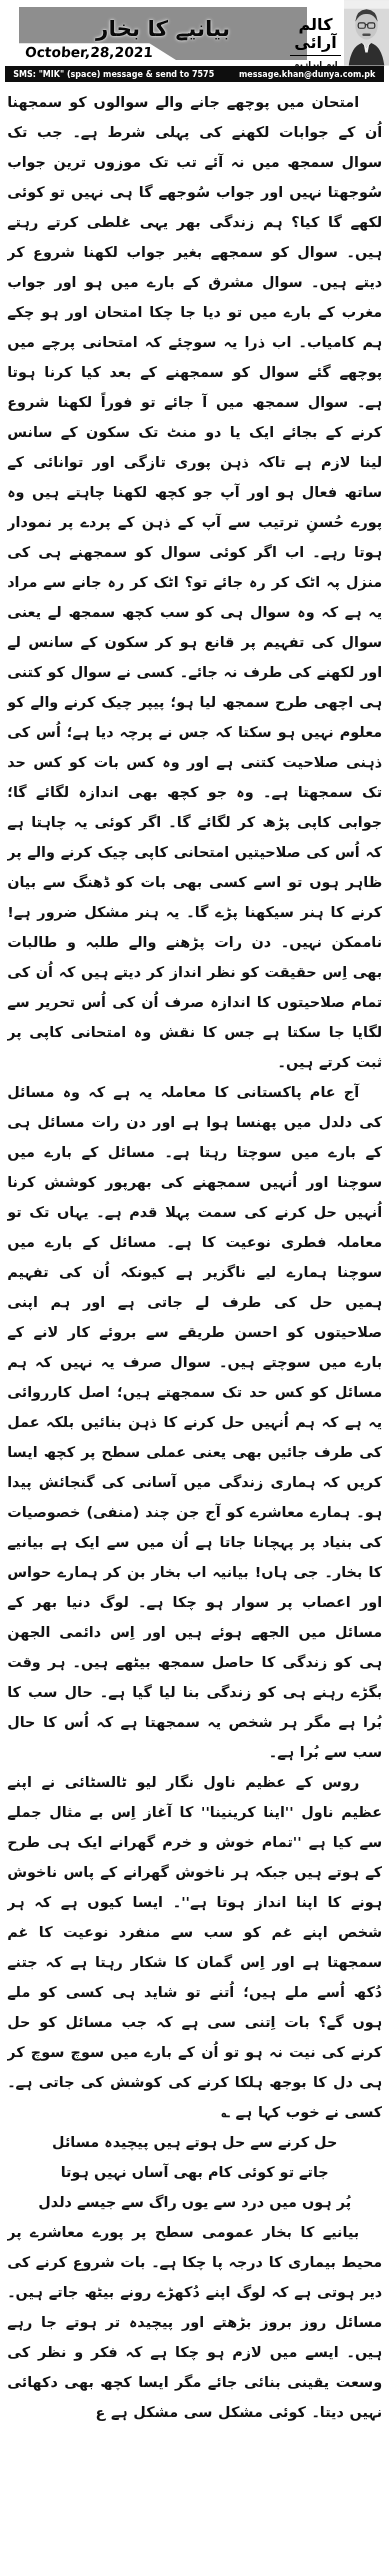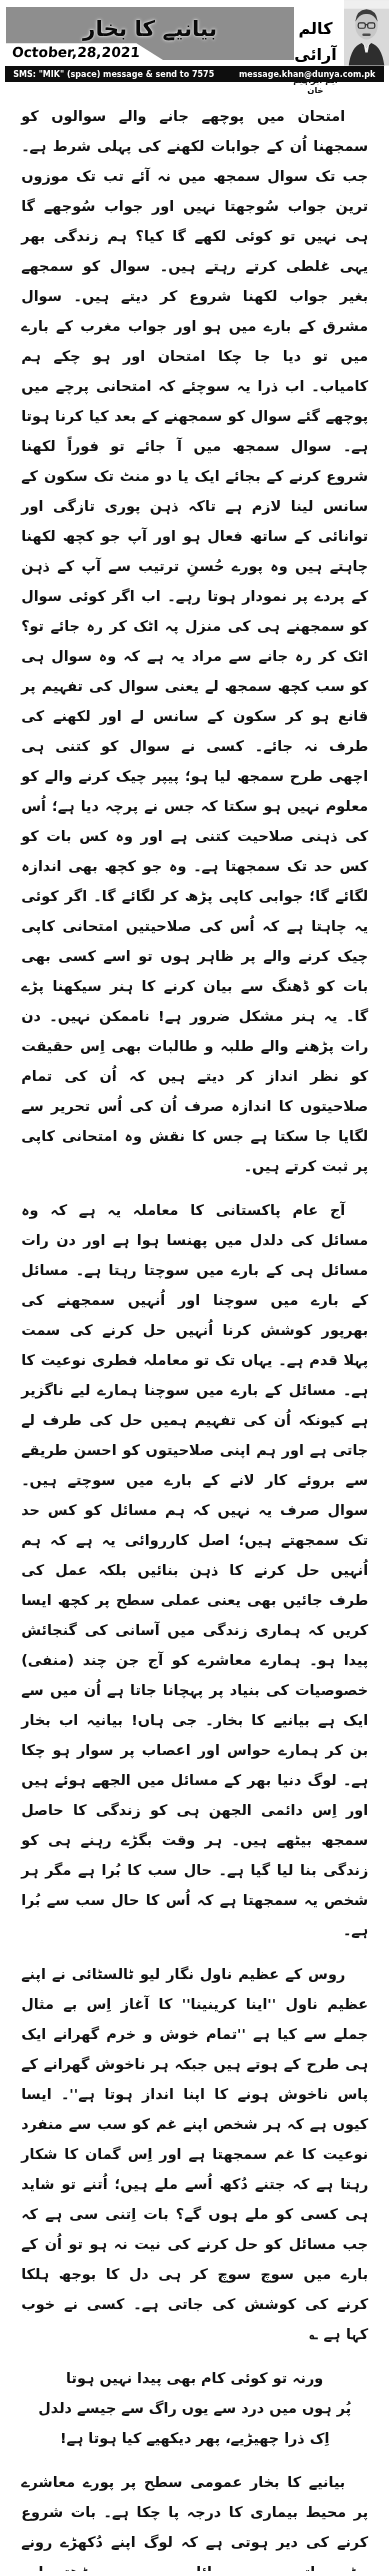--- a/index.html
+++ b/index.html
@@ -11,21 +11,21 @@
   *{box-sizing:border-box;}
   html,body{margin:0;padding:0;}
   body{
     width:389px;height:2576px;position:relative;overflow:hidden;
     background:var(--page-white);
     font-family:"DejaVu Sans",sans-serif;
   }
   
   .header{position:absolute;top:0;left:0;width:389px;height:84px;}
   .banner{
-    position:absolute;left:6px;top:7.2px;width:288px;height:53px;
+    position:absolute;left:19px;top:7.2px;width:288px;height:53px;
     background:var(--banner-gray);
     padding-left:41px;
   }
   .article-title{
     position:absolute;left:0;top:8.4px;width:100%;
     text-align:center;direction:rtl;
     font-size:21.5px;font-weight:bold;color:#0a0a0a;
     text-shadow:0 0 3.6px rgba(255,255,255,.9),0 0 1.2px rgba(255,255,255,.9);
   }
   .datebox{
@@ -34,40 +34,40 @@
     clip-path:polygon(0 0,82% 0,100% 100%,0 100%);
     display:flex;align-items:center;
   }
   .datebox span{
     font-size:13.8px;font-weight:bold;color:#000;
     padding-left:6px;letter-spacing:0px;transform:skewX(-4deg);
   }
   .logo-block{position:absolute;left:288px;top:15.6px;width:55px;text-align:center;}
   .column-logo{
     direction:rtl;font-size:16px;font-weight:bold;color:#000;
-    line-height:26px;
+    line-height:18px;
   }
   .logo-divider{height:1.2px;background:#000;margin:3.6px 2.4px 2.4px 2.4px;}
   .author-name{direction:rtl;font-size:8.4px;font-weight:bold;color:#111;}
   .photo{position:absolute;left:344px;top:0;width:45px;height:66px;}
   .blackbar{
     position:absolute;left:4.8px;top:66px;width:379px;height:16px;
     background:var(--bar-black);color:#fff;
     display:flex;justify-content:space-between;align-items:center;
     padding:0 8.4px;font-size:8px;font-weight:bold;
   }
   
   .article-body{
     position:absolute;top:87px;left:7.2px;width:375px;height:2484px;
     overflow:hidden;direction:rtl;
     color:var(--text-black);
     font-size:14.4px;font-weight:bold;line-height:30px;
   }
   .para{
-    margin:14px;text-align:justify;text-indent:23px;
+    margin:0;text-align:justify;text-indent:23px;
     word-spacing:0.6px;
   }
   .verse{
     text-align:center;margin:0;
   }
 </style>
 </head>
 <body>
 
 <div class="header">
@@ -102,18 +102,18 @@
   <div class="blackbar">
     <span>SMS: "MIK" (space) message &amp; send to 7575</span>
     <span>message.khan@dunya.com.pk</span>
   </div>
 </div>
 
 <div class="article-body">
     <p class="para">امتحان میں پوچھے جانے والے سوالوں کو سمجھنا اُن کے جوابات لکھنے کی پہلی شرط ہے۔ جب تک سوال سمجھ میں نہ آئے تب تک موزوں ترین جواب سُوجھتا نہیں اور جواب سُوجھے گا ہی نہیں تو کوئی لکھے گا کیا؟ ہم زندگی بھر یہی غلطی کرتے رہتے ہیں۔ سوال کو سمجھے بغیر جواب لکھنا شروع کر دیتے ہیں۔ سوال مشرق کے بارے میں ہو اور جواب مغرب کے بارے میں تو دیا جا چکا امتحان اور ہو چکے ہم کامیاب۔ اب ذرا یہ سوچئے کہ امتحانی پرچے میں پوچھے گئے سوال کو سمجھنے کے بعد کیا کرنا ہوتا ہے۔ سوال سمجھ میں آ جائے تو فوراً لکھنا شروع کرنے کے بجائے ایک یا دو منٹ تک سکون کے سانس لینا لازم ہے تاکہ ذہن پوری تازگی اور توانائی کے ساتھ فعال ہو اور آپ جو کچھ لکھنا چاہتے ہیں وہ پورے حُسنِ ترتیب سے آپ کے ذہن کے پردے پر نمودار ہوتا رہے۔ اب اگر کوئی سوال کو سمجھنے ہی کی منزل پہ اٹک کر رہ جائے تو؟ اٹک کر رہ جانے سے مراد یہ ہے کہ وہ سوال ہی کو سب کچھ سمجھ لے یعنی سوال کی تفہیم پر قانع ہو کر سکون کے سانس لے اور لکھنے کی طرف نہ جائے۔ کسی نے سوال کو کتنی ہی اچھی طرح سمجھ لیا ہو؛ پیپر چیک کرنے والے کو معلوم نہیں ہو سکتا کہ جس نے پرچہ دیا ہے؛ اُس کی ذہنی صلاحیت کتنی ہے اور وہ کس بات کو کس حد تک سمجھتا ہے۔ وہ جو کچھ بھی اندازہ لگائے گا؛ جوابی کاپی پڑھ کر لگائے گا۔ اگر کوئی یہ چاہتا ہے کہ اُس کی صلاحیتیں امتحانی کاپی چیک کرنے والے پر ظاہر ہوں تو اسے کسی بھی بات کو ڈھنگ سے بیان کرنے کا ہنر سیکھنا پڑے گا۔ یہ ہنر مشکل ضرور ہے! ناممکن نہیں۔ دن رات پڑھنے والے طلبہ و طالبات بھی اِس حقیقت کو نظر انداز کر دیتے ہیں کہ اُن کی تمام صلاحیتوں کا اندازہ صرف اُن کی اُس تحریر سے لگایا جا سکتا ہے جس کا نقش وہ امتحانی کاپی پر ثبت کرتے ہیں۔</p>
     <p class="para">آج عام پاکستانی کا معاملہ یہ ہے کہ وہ مسائل کی دلدل میں پھنسا ہوا ہے اور دن رات مسائل ہی کے بارے میں سوچتا رہتا ہے۔ مسائل کے بارے میں سوچنا اور اُنہیں سمجھنے کی بھرپور کوشش کرنا اُنہیں حل کرنے کی سمت پہلا قدم ہے۔ یہاں تک تو معاملہ فطری نوعیت کا ہے۔ مسائل کے بارے میں سوچنا ہمارے لیے ناگزیر ہے کیونکہ اُن کی تفہیم ہمیں حل کی طرف لے جاتی ہے اور ہم اپنی صلاحیتوں کو احسن طریقے سے بروئے کار لانے کے بارے میں سوچتے ہیں۔ سوال صرف یہ نہیں کہ ہم مسائل کو کس حد تک سمجھتے ہیں؛ اصل کارروائی یہ ہے کہ ہم اُنہیں حل کرنے کا ذہن بنائیں بلکہ عمل کی طرف جائیں بھی یعنی عملی سطح پر کچھ ایسا کریں کہ ہماری زندگی میں آسانی کی گنجائش پیدا ہو۔ ہمارے معاشرے کو آج جن چند (منفی) خصوصیات کی بنیاد پر پہچانا جاتا ہے اُن میں سے ایک ہے بیانیے کا بخار۔ جی ہاں! بیانیہ اب بخار بن کر ہمارے حواس اور اعصاب پر سوار ہو چکا ہے۔ لوگ دنیا بھر کے مسائل میں الجھے ہوئے ہیں اور اِس دائمی الجھن ہی کو زندگی کا حاصل سمجھ بیٹھے ہیں۔ ہر وقت بگڑے رہنے ہی کو زندگی بنا لیا گیا ہے۔ حال سب کا بُرا ہے مگر ہر شخص یہ سمجھتا ہے کہ اُس کا حال سب سے بُرا ہے۔</p>
     <p class="para">روس کے عظیم ناول نگار لیو ٹالسٹائی نے اپنے عظیم ناول ''اینا کرینینا'' کا آغاز اِس بے مثال جملے سے کیا ہے ''تمام خوش و خرم گھرانے ایک ہی طرح کے ہوتے ہیں جبکہ ہر ناخوش گھرانے کے پاس ناخوش ہونے کا اپنا انداز ہوتا ہے''۔ ایسا کیوں ہے کہ ہر شخص اپنے غم کو سب سے منفرد نوعیت کا غم سمجھتا ہے اور اِس گمان کا شکار رہتا ہے کہ جتنے دُکھ اُسے ملے ہیں؛ اُتنے تو شاید ہی کسی کو ملے ہوں گے؟ بات اِتنی سی ہے کہ جب مسائل کو حل کرنے کی نیت نہ ہو تو اُن کے بارے میں سوچ سوچ کر ہی دل کا بوجھ ہلکا کرنے کی کوشش کی جاتی ہے۔ کسی نے خوب کہا ہے ؎</p>
-    <div class="verse">ورنہ تو کوئی کام بھی پیدا نہیں ہوتا</div>
+    <div class="verse">حل کرنے سے حل ہوتے ہیں پیچیدہ مسائل</div>
+    <div class="verse">جاتے تو کوئی کام بھی آساں نہیں ہوتا</div>
     <div class="verse">پُر ہوں میں درد سے یوں راگ سے جیسے دلدل</div>
-    <div class="verse">اِک ذرا چھیڑیے، پھر دیکھیے کیا ہوتا ہے!</div>
     <p class="para">بیانیے کا بخار عمومی سطح پر پورے معاشرے پر محیط بیماری کا درجہ پا چکا ہے۔ بات شروع کرنے کی دیر ہوتی ہے کہ لوگ اپنے دُکھڑے رونے بیٹھ جاتے ہیں۔ مسائل روز بروز بڑھتے اور پیچیدہ تر ہوتے جا رہے ہیں۔ ایسے میں لازم ہو چکا ہے کہ فکر و نظر کی وسعت یقینی بنائی جائے مگر ایسا کچھ بھی دکھائی نہیں دیتا۔ کوئی مشکل سی مشکل ہے ع</p>
   </div>
 
 
 </body></html>

